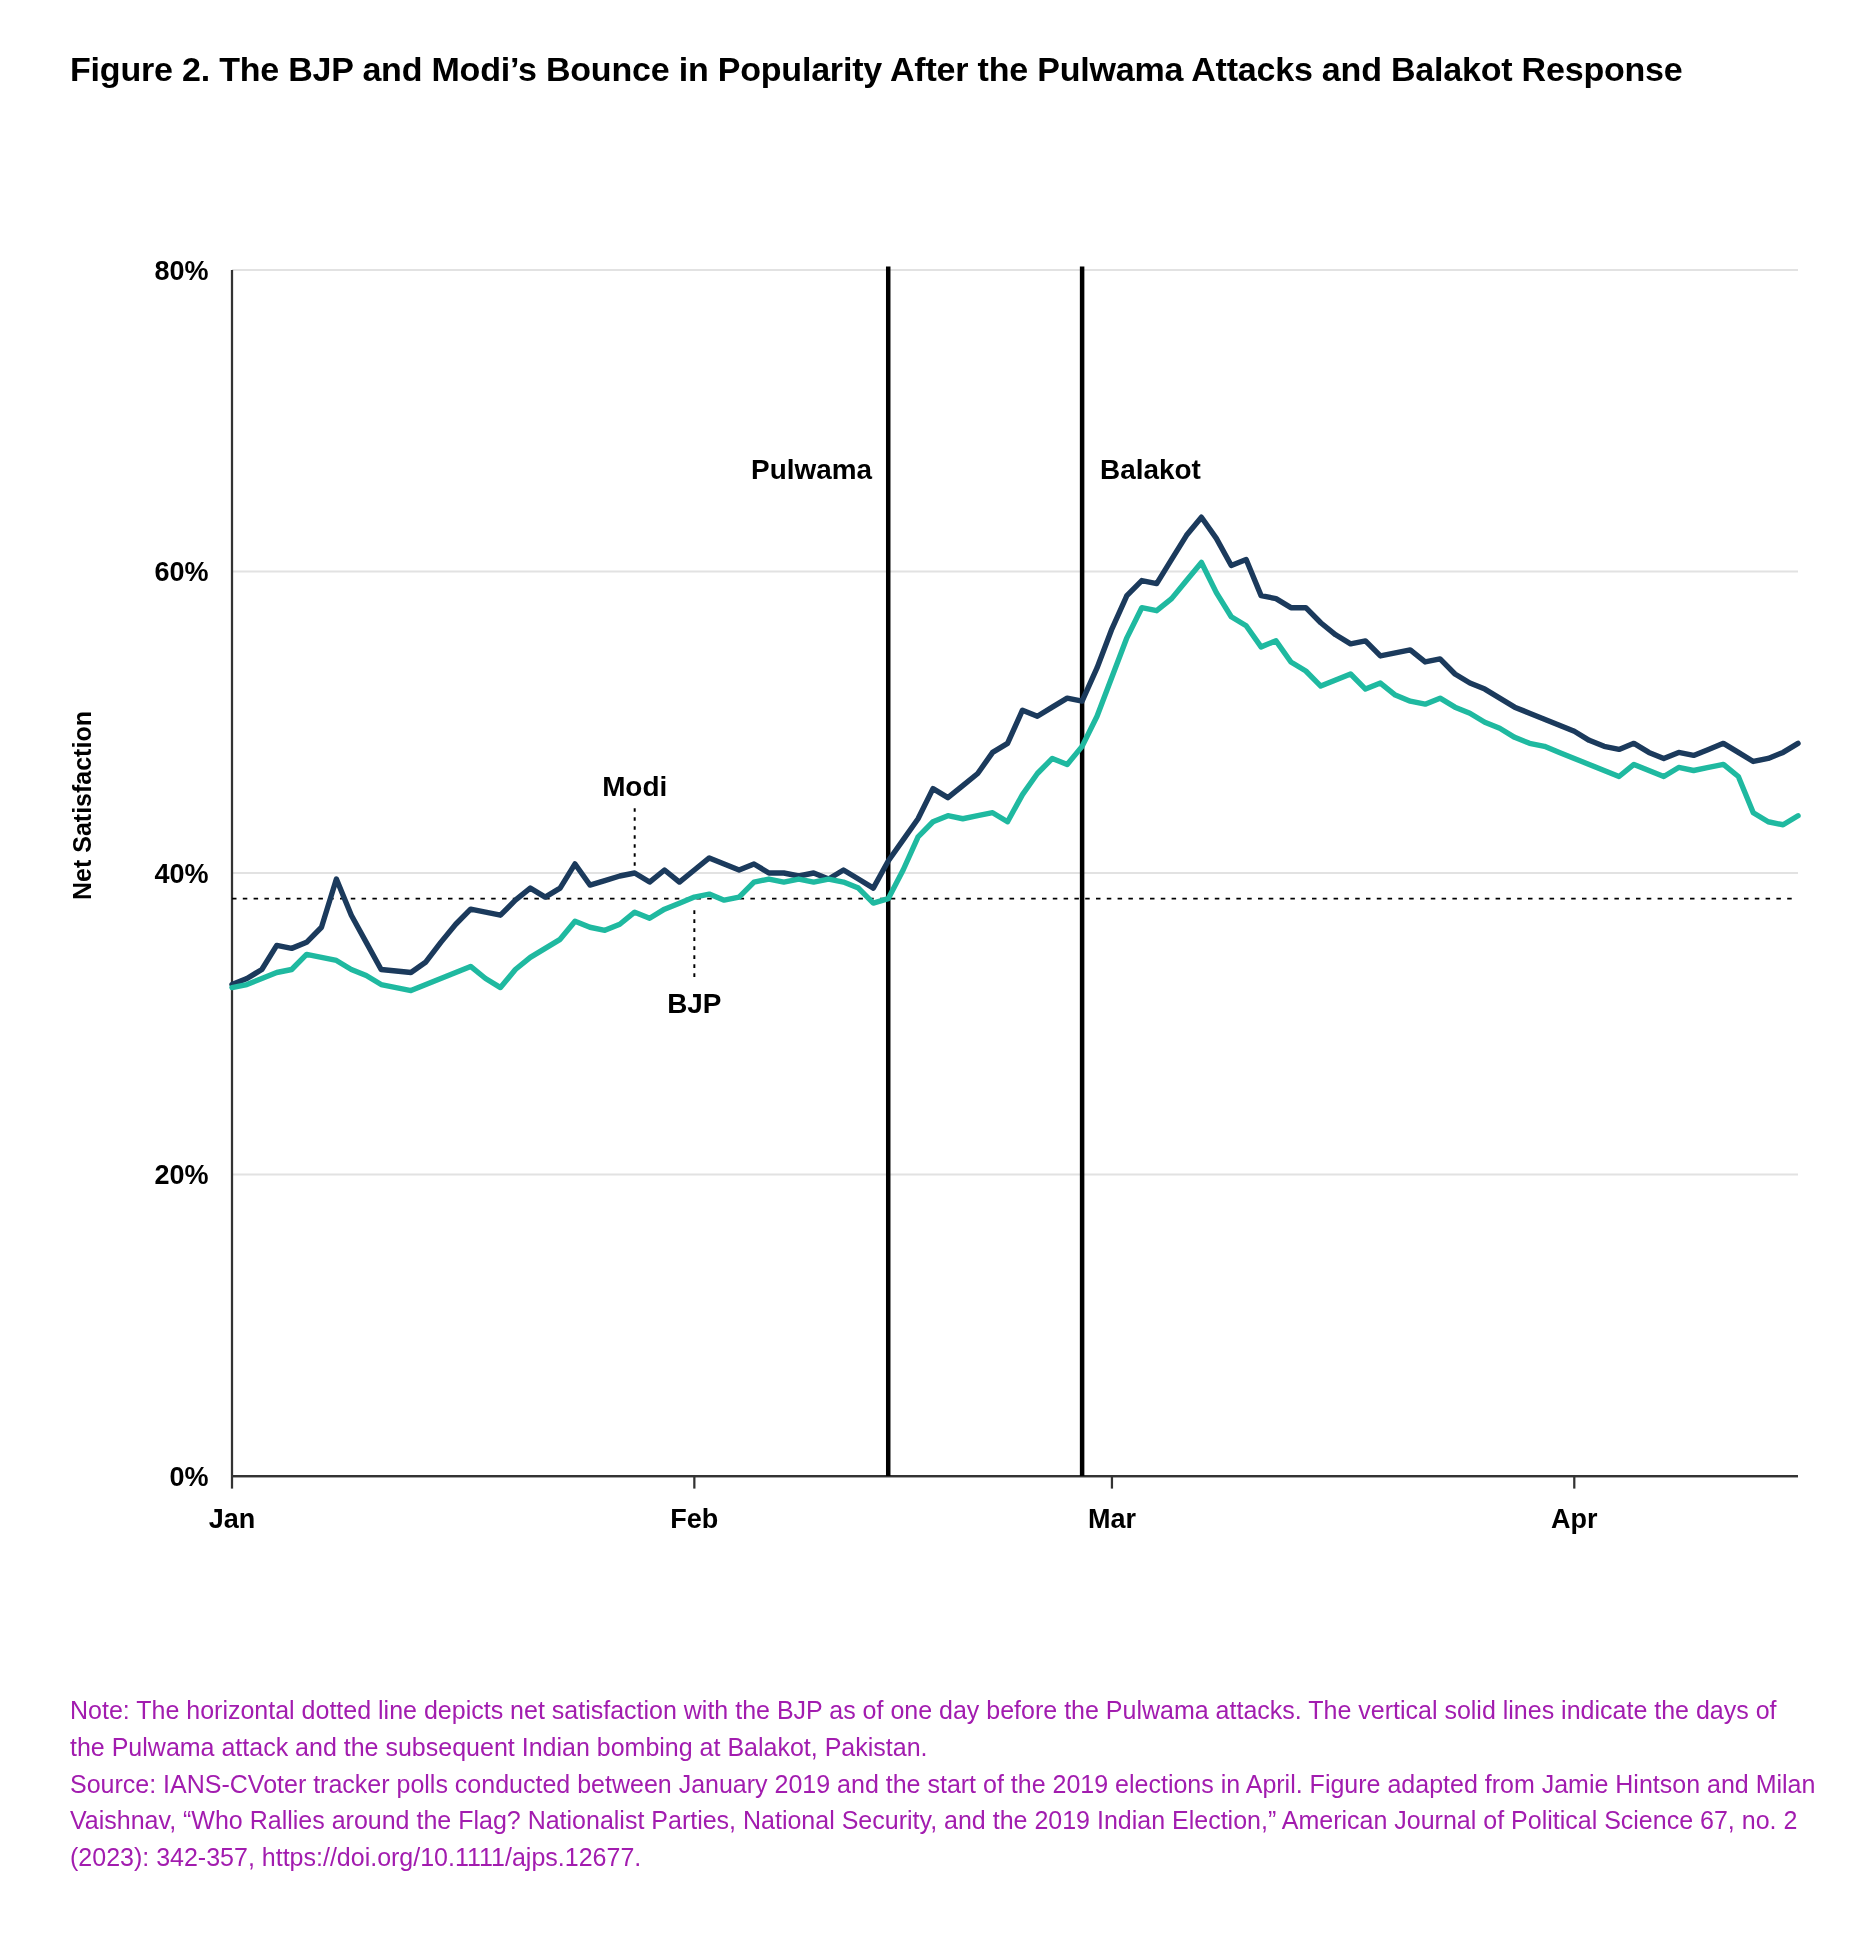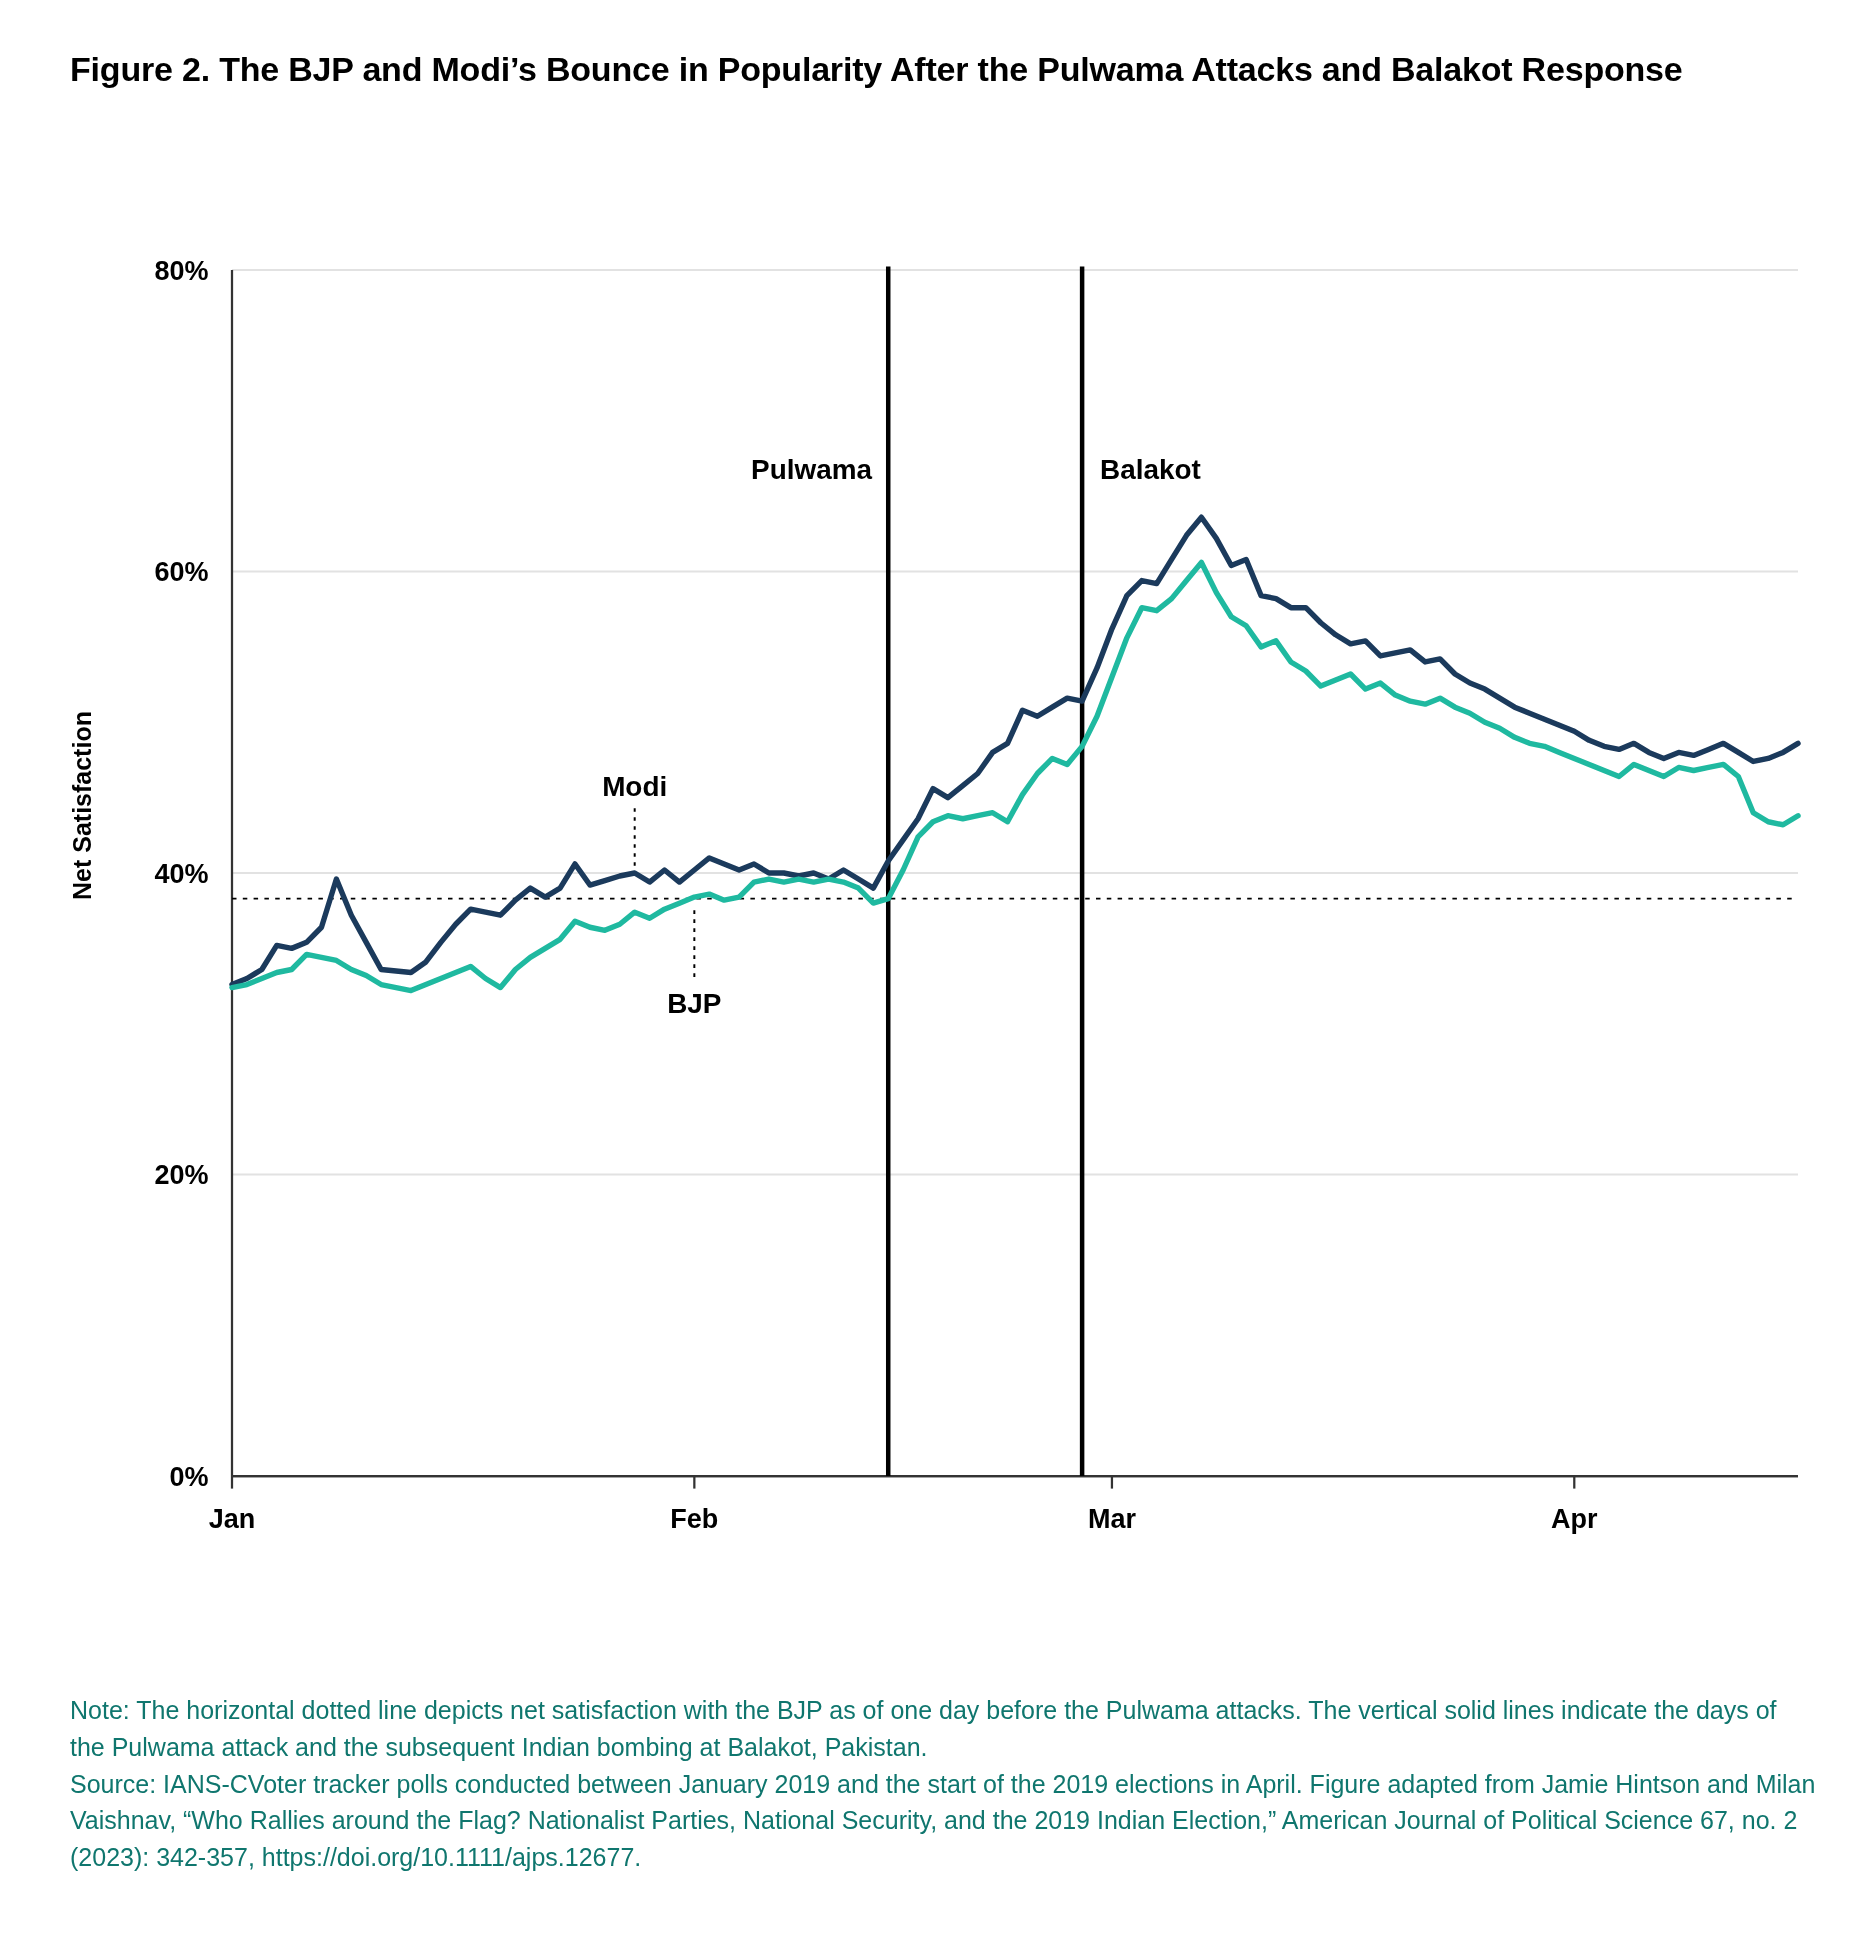--- a/index.html
+++ b/index.html
@@ -58,21 +58,21 @@
     white-space: nowrap;
     color: #000;
   }
   .footer {
     position: absolute;
     left: 70px;
     top: 1692px;
     width: 1746px;
     font-size: 25px;
     line-height: 1.47;
-    color: #0f766e;
+    color: #a21caf;
   }
   .footer p { margin: 0; }
   svg { display: block; }
 </style>
 </head>
 <body>
 
 <div class="page">
 
   <div class="title">Figure 2. The BJP and Modi’s Bounce in Popularity After the Pulwama Attacks and Balakot Response</div>

